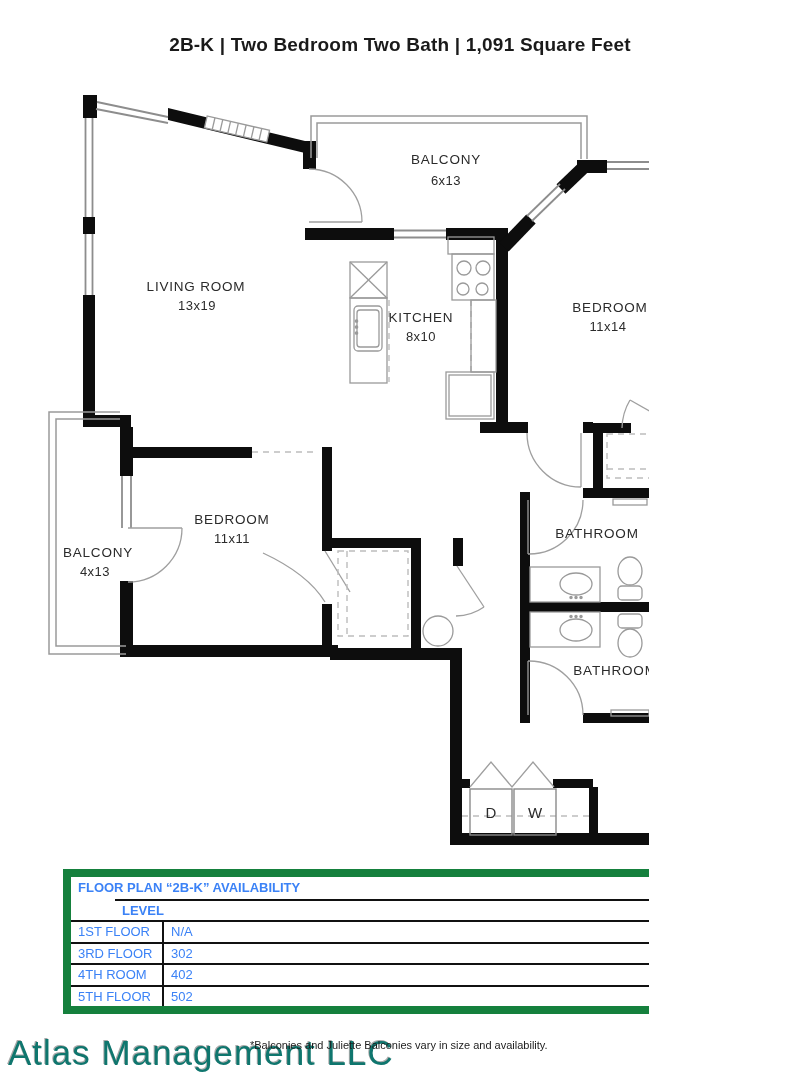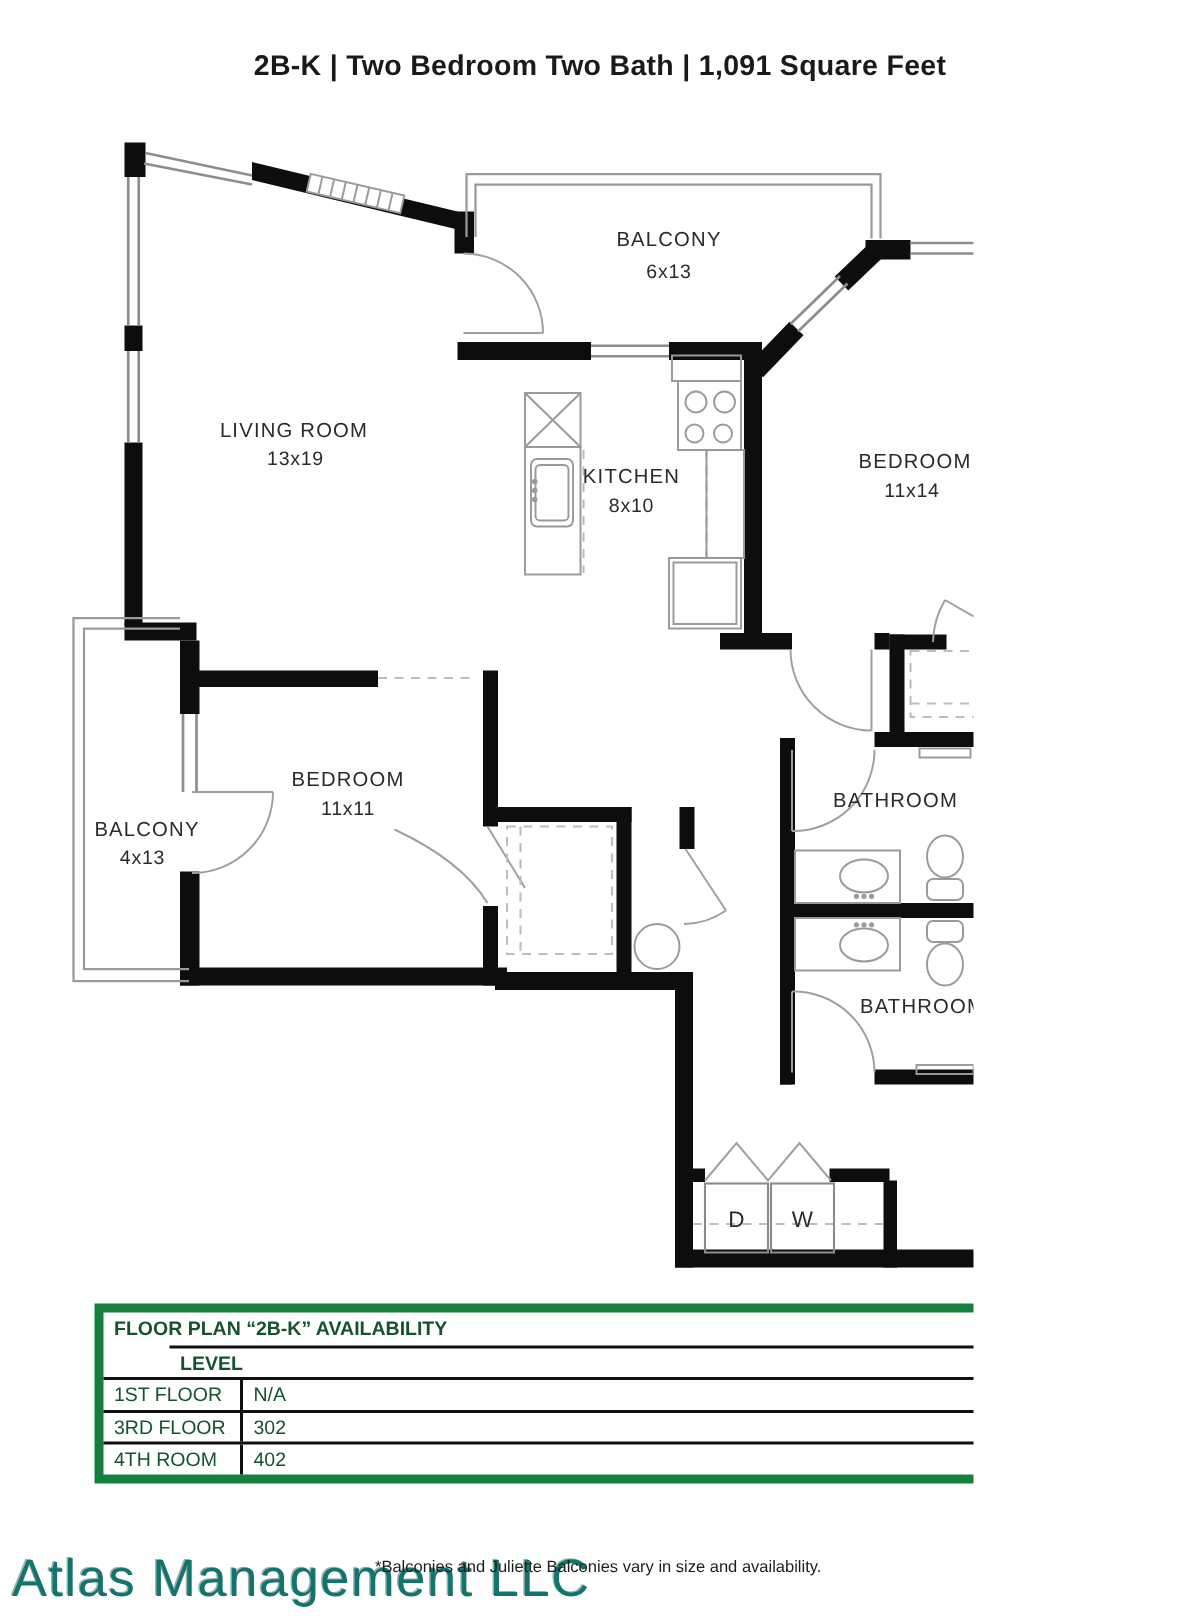--- a/index.html
+++ b/index.html
@@ -6,22 +6,22 @@
   #page{position:relative;width:649px;height:1080px;background:#fff;overflow:hidden;
         font-family:"Liberation Sans", sans-serif;color:#111;}
   #plan-title{position:absolute;top:34px;left:0;width:800px;text-align:center;
         font-size:19px;font-weight:bold;letter-spacing:.2px;color:#1a1a1a;}
   #plan-svg{position:absolute;top:0;left:0;}
   .room-label{font-family:"Liberation Sans",sans-serif;font-size:13.5px;letter-spacing:.8px;
         fill:#2b2b2b;text-anchor:middle;}
   .dims{font-size:13px;letter-spacing:.5px;}
   .appl{font-size:15px;letter-spacing:0;}
   
-  #avail-table{position:absolute;left:63px;top:869px;width:678px;border:6px solid #15803d;
-        background:#fff;font-size:13px;color:#14532d;}
+  #avail-table{position:absolute;left:63px;top:869px;width:678px;border:8px solid #15803d;
+        background:#fff;font-size:13px;color:#3b82f6;}
   .trow{display:grid;grid-template-columns:91px 1fr;height:19.5px;line-height:19.5px;
         border-top:2px solid #111;}
   .trow:first-child{border-top:none;}
   .trow.title-row{display:block;height:21.5px;line-height:21.5px;font-weight:bold;}
   .trow.head-row{font-weight:bold;margin-left:44px;}
   .trow>div, .trow>span{padding-left:7px;white-space:nowrap;overflow:hidden;}
   .trow .c2{border-left:2px solid #111;}
   #watermark{position:absolute;left:8px;top:1033px;font-size:35px;letter-spacing:1px;
         color:#0f766e;text-shadow:-1px -1px 0 #a9a9a9,1px 1px 0 #ffffff;white-space:nowrap;}
   #footnote{position:absolute;left:250px;top:1039px;font-size:11px;
@@ -270,18 +270,22 @@
       <div class="c2">N/A</div>
     </div>
     <div class="trow">
       <div class="c1">3RD FLOOR</div>
       <div class="c2">302</div>
     </div>
     <div class="trow">
       <div class="c1">4TH ROOM</div>
       <div class="c2">402</div>
     </div>
+    <div class="trow">
+      <div class="c1">5TH FLOOR</div>
+      <div class="c2">502</div>
+    </div>
   </div>
 
   <div id="watermark">Atlas Management LLC</div>
   <div id="footnote">*Balconies and Juliette Balconies vary in size and availability.</div>
 
 </div>
 
 </body></html>

